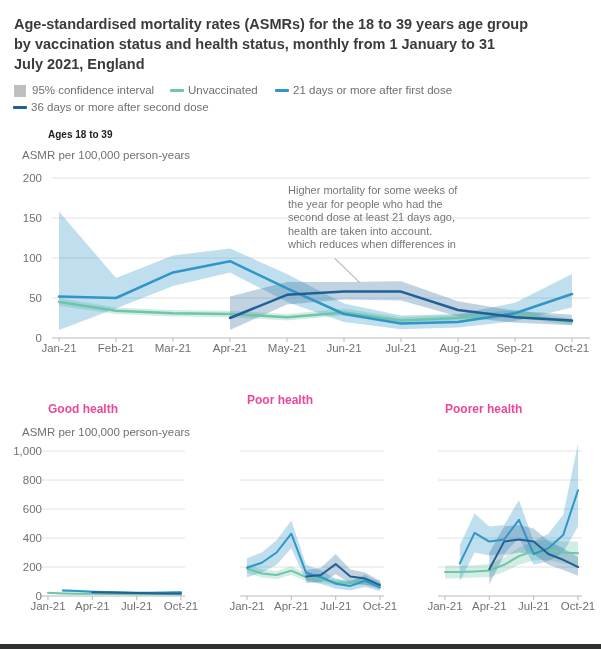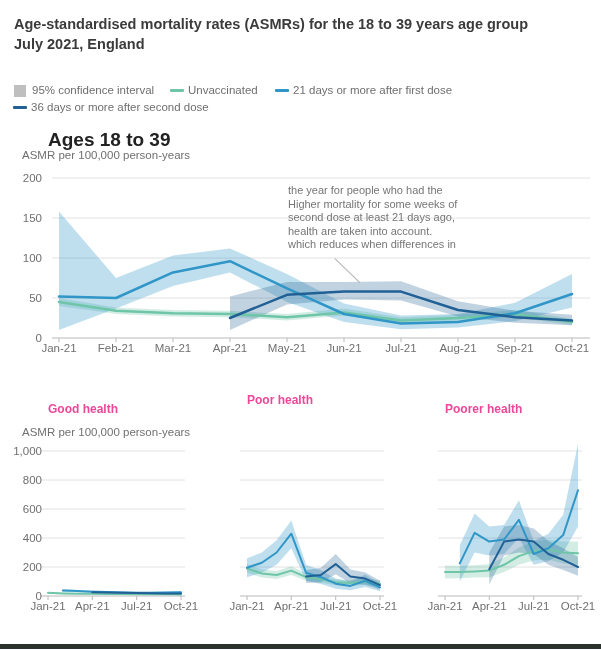--- a/index.html
+++ b/index.html
@@ -3,36 +3,37 @@
 <meta charset="utf-8">
 <style>
   html,body{margin:0;padding:0;background:#fff;}
   .page{position:relative;width:601px;height:650px;background:#fff;overflow:hidden;
         font-family:"Liberation Sans",sans-serif;}
   .abs{position:absolute;}
   .title-line{font-weight:bold;font-size:14.5px;line-height:20px;color:#3b3b3b;white-space:nowrap;}
   .legend-label{font-size:11.5px;color:#6f6f6f;white-space:nowrap;}
   .swatch-sq{width:12px;height:12px;display:inline-block;}
   .swatch-line{width:14px;height:3px;display:inline-block;border-radius:1px;}
-  .chart-subtitle{font-weight:bold;font-size:19px;color:#222;white-space:nowrap;}
+  .chart-subtitle{font-weight:bold;font-size:10px;color:#222;white-space:nowrap;}
   .small-title{font-weight:bold;font-size:12px;color:#ec4899;white-space:nowrap;}
   .unit-label{font-size:11.5px;color:#707070;white-space:nowrap;}
   .annotation{font-size:11px;line-height:13.5px;color:#767676;}
   .annotation div{white-space:nowrap;}
   .pointer-line{width:35px;height:1px;background:#b3b3b3;transform:rotate(44deg);transform-origin:0 0;}
   .bottom-bar{background:#2a322c;}
   svg text.tick{font-family:"Liberation Sans",sans-serif;font-size:11.5px;fill:#707070;}
 </style>
 </head>
 <body>
 
 <div class="page">
 
   <div class="abs" style="left:14px;top:14px;">
     <div class="title-line">Age-standardised mortality rates (ASMRs) for the 18 to 39 years age group</div>
+    <div class="title-line">by vaccination status and health status, monthly from 1 January to 31</div>
     <div class="title-line">July 2021, England</div>
   </div>
 
   <div>
     <span class="abs swatch-sq" style="left: 14px; top: 85px; background: rgb(191, 191, 191);"></span>
     <span class="abs legend-label" style="left:32px;top:84px;">95% confidence interval</span>
 
     <span class="abs swatch-line" style="left: 170px; top: 89px; background: rgb(110, 197, 168);"></span>
     <span class="abs legend-label" style="left:188px;top:84px;">Unvaccinated</span>
 
@@ -79,22 +80,22 @@
       <text class="tick" x="572" y="187" text-anchor="middle">Oct-21</text>
       <polygon points="59,133 116,142.6 173,145 230,145.8 287,149 344,143.4 401,152.2 458,149.8 515,145 572,153.8 572,160.2 515,152.2 458,156.2 401,158.6 344,150.6 287,155.4 230,152.2 173,151.4 116,149 59,141 " fill="rgba(110,197,168,0.30)"></polygon>
       <polygon points="59,46.6 116,113 173,90.6 230,83.4 287,109 344,138.6 401,150.6 458,149 515,137.8 572,109 572,142.6 515,156.2 458,162.6 401,164.2 344,157 287,137 230,107.4 173,121 116,143.4 59,165 " fill="rgba(48,150,199,0.30)"></polygon>
       <polygon points="230,131.4 287,117 344,117 401,116.2 458,136.2 515,145.8 572,149.8 572,160.2 515,157.8 458,151.4 401,135.4 344,134.6 287,139.4 230,165 " fill="rgba(32,96,149,0.28)"></polygon>
       <polyline points="59,137 116,145.8 173,148.2 230,149 287,152.2 344,147.4 401,155.4 458,153 515,149 572,157" fill="none" stroke="#6ec5a8" stroke-width="2.5" stroke-linejoin="round" stroke-linecap="round"></polyline>
       <polyline points="59,131.4 116,133 173,107.4 230,96.2 287,123.4 344,149 401,158.6 458,157 515,148.2 572,129" fill="none" stroke="#3096c7" stroke-width="2.5" stroke-linejoin="round" stroke-linecap="round"></polyline>
       <polyline points="230,153 287,129.8 344,126.6 401,126.6 458,145 515,152.2 572,155.4" fill="none" stroke="#206095" stroke-width="2.5" stroke-linejoin="round" stroke-linecap="round"></polyline>
     </svg>
 
   <div class="abs annotation" style="left:288px;top:184px;">
+    <div>Higher mortality for some weeks of</div>
     <div>the year for people who had the</div>
-    <div>Higher mortality for some weeks of</div>
     <div>second dose at least 21 days ago,</div>
     <div>health are taken into account.</div>
     <div>which reduces when differences in</div>
   </div>
   <div class="abs pointer-line" style="left:335px;top:258px;"></div>
 
   <div class="abs small-title" style="left:48px;top:402px;">Good health</div>
   <div class="abs small-title" style="left:247px;top:393px;">Poor health</div>
   <div class="abs small-title" style="left:445px;top:402px;">Poorer health</div>
   <div class="abs unit-label" style="left:22px;top:426px;">ASMR per 100,000 person-years</div>

